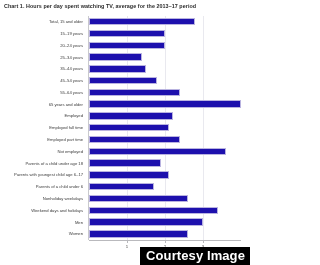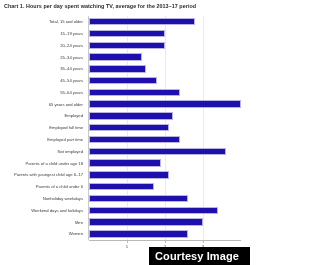--- a/index.html
+++ b/index.html
@@ -116,23 +116,23 @@
     text-align:center;
     font-size:4.3px;
     color:#3c3c3c;
   }
   #courtesy-badge{
     position:absolute;
     right:0;
     bottom:0;
     background:#000000;
     color:#ffffff;
-    font-size:11px;
+    font-size:13px;
     font-weight:bold;
-    padding:4px 11px 4px 6px;
+    padding:4px 5px 4px 6px;
     letter-spacing:0.1px;
     line-height:10px;
   }
 </style>
 </head>
 <body>
 
 <div id="chart-title">Chart 1. Hours per day spent watching TV, average for the 2013–17 period</div>
 
 <div id="plot-wrap">

